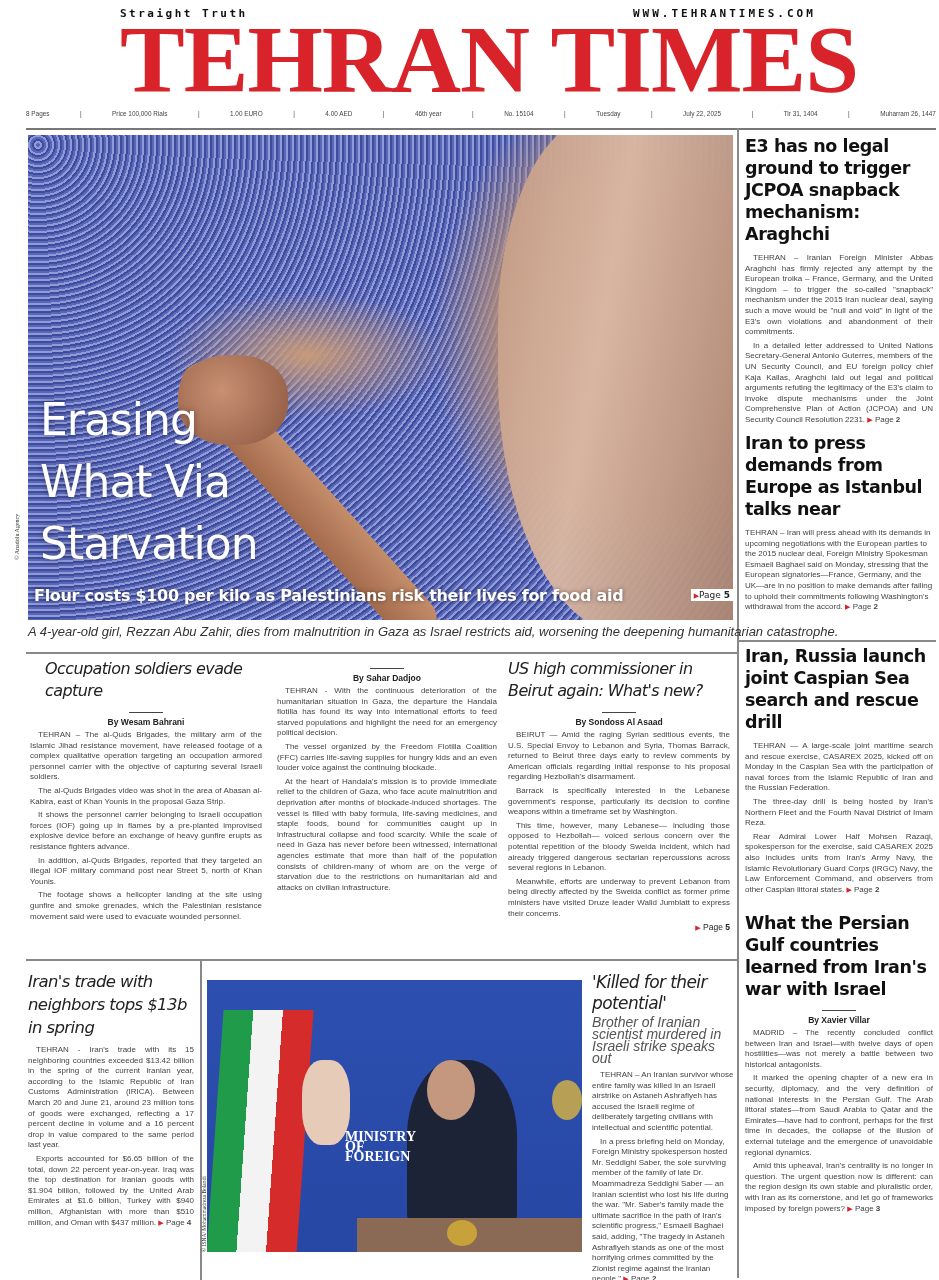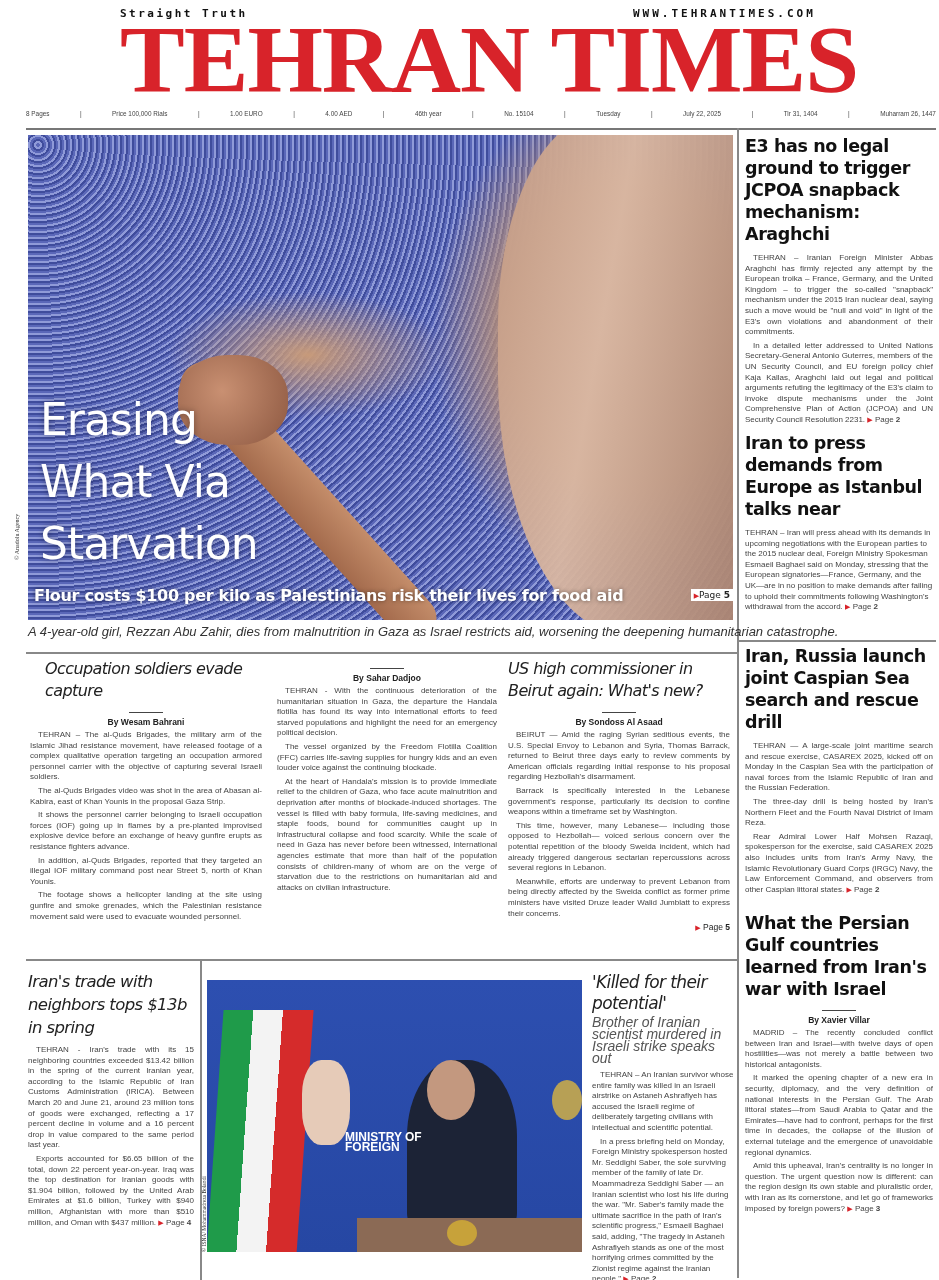--- a/index.html
+++ b/index.html
@@ -37,21 +37,21 @@
   .byline { text-align: center; font-weight: bold; font-size: 8.5px; color: #222; margin: 4px 0 3px; font-family: "Liberation Sans", sans-serif; }
   .dash { width: 34px; height: 1px; background: #444; margin: 10px auto 0; }
   .pagerow { text-align: right; font-size: 8.5px; color: #222; font-family: "Liberation Sans", sans-serif; }
 
   .photo2 { left: 207px; top: 980px; width: 375px; height: 272px; overflow: hidden; background: linear-gradient(180deg, #2d4fb0, #2647a3); }
   .photo2 .flag { position: absolute; left: 8px; top: 30px; width: 90px; height: 245px; background: linear-gradient(90deg, #1f9b4a 0 33%, #f3f3f3 33% 66%, #d52b2b 66%); transform: skewX(-4deg); }
   .photo2 .man { position: absolute; left: 200px; top: 80px; width: 110px; height: 170px; background: #1c2336; border-radius: 45% 45% 10% 10%; }
   .photo2 .head { position: absolute; left: 220px; top: 80px; width: 48px; height: 60px; border-radius: 50%; background: #c3987f; }
   .photo2 .podium { position: absolute; left: 150px; top: 238px; width: 225px; height: 40px; background: #8b6a55; }
   .photo2 .emblem { position: absolute; left: 240px; top: 240px; width: 30px; height: 26px; border-radius: 50%; background: #c7a23a; }
-  .photo2 .ministry { position: absolute; left: 138px; top: 152px; color: #fff; font-size: 12px; font-weight: bold; line-height: 10px; font-family: Liberation Sans, sans-serif; }
+  .photo2 .ministry { position: absolute; left: 138px; top: 152px; color: #fff; font-size: 14px; font-weight: bold; line-height: 10px; font-family: Liberation Serif, serif; }
   .photo2 .toy1 { position: absolute; left: 95px; top: 80px; width: 48px; height: 85px; border-radius: 40%; background: #e6cbb8; }
   .photo2 .toy2 { position: absolute; left: 345px; top: 100px; width: 30px; height: 40px; border-radius: 50%; background: #b7a055; }
   .credit2 { left: 201px; top: 1252px; font-size: 5.5px; color: #333; transform: rotate(-90deg); transform-origin: left top; white-space: nowrap; font-family: "Liberation Serif", serif; }
 </style>
 </head>
 <body>
 
 <div class="abs tagline">Straight Truth</div>
 <div class="abs site">WWW.TEHRANTIMES.COM</div>
 <div class="abs masthead">TEHRAN TIMES</div>

